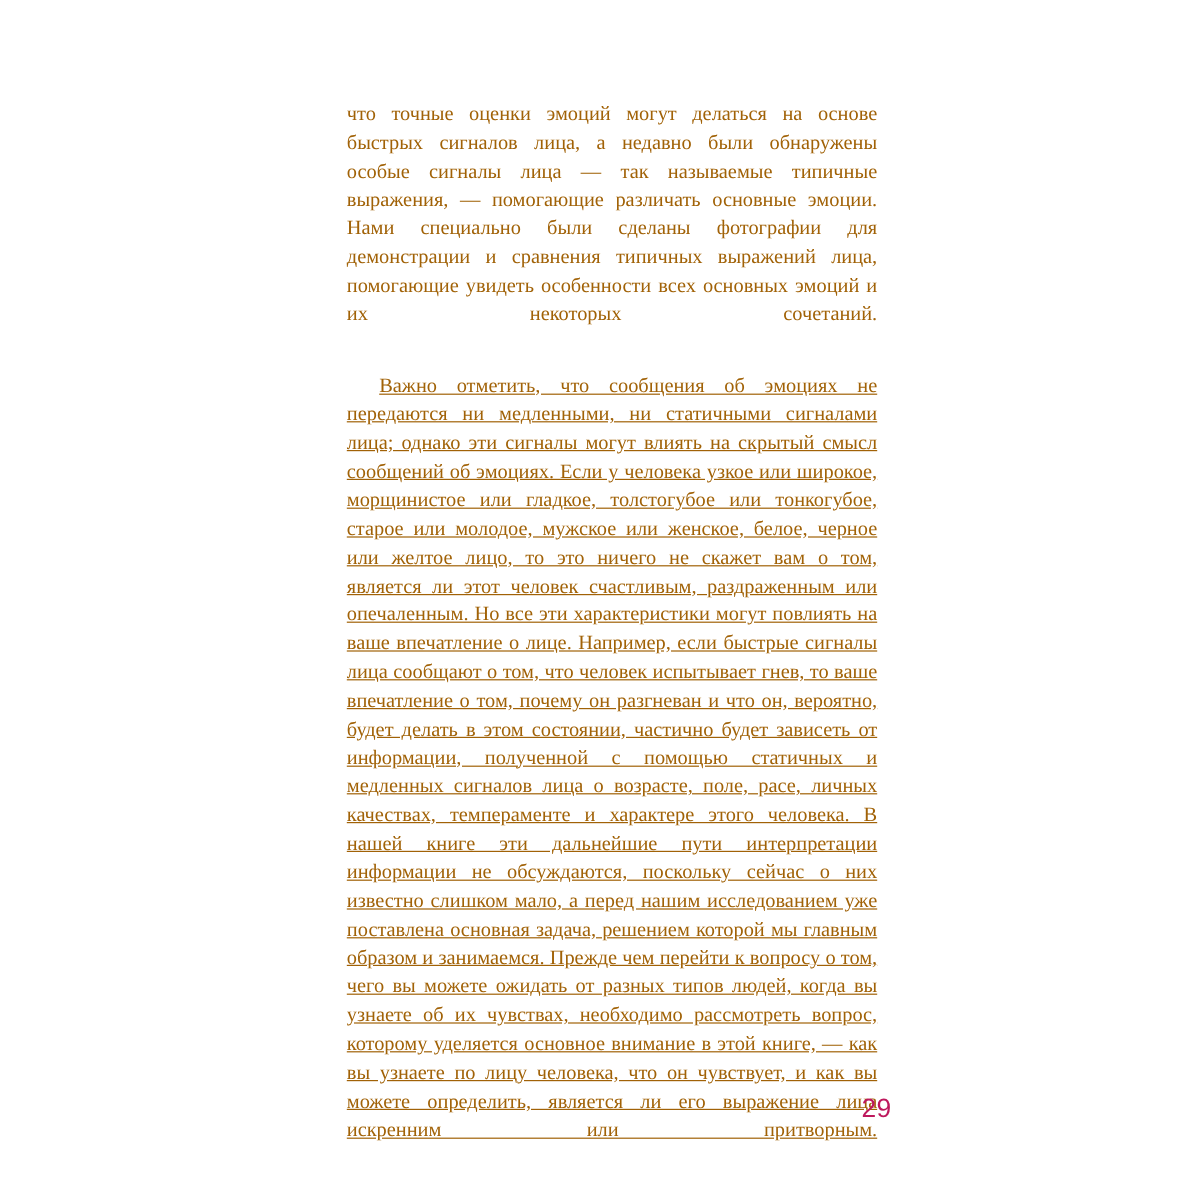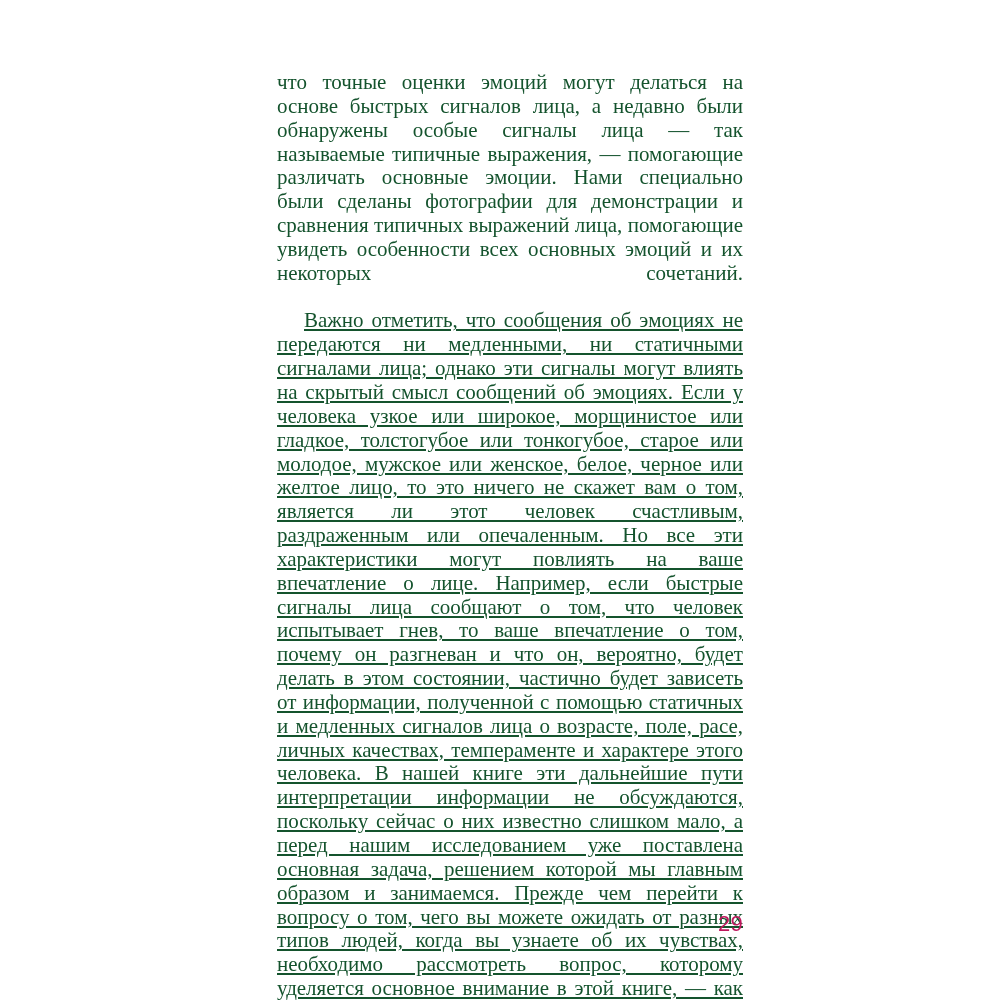--- a/index.html
+++ b/index.html
@@ -15,26 +15,26 @@
     overflow: hidden;
     font-family: "Liberation Serif", "DejaVu Serif", serif;
   }
   #text-column {
     position: absolute;
     left: 277px;
     top: 71px;
     width: 466px;
   }
   .para {
-    margin: 0;
+    margin: 12px;
     text-align: justify;
     text-justify: inter-word;
-    font-size: 21px;
+    font-size: 17px;
     line-height: 23.85px;
-    color: #14532d;
+    color: #a16207;
     letter-spacing: -0.02px;
     word-spacing: 0.1px;
     hyphens: manual;
   }
   .para + .para {
     text-indent: 27px;
     text-decoration: underline;
   }
   .para:last-of-type {
     text-align: justify;

